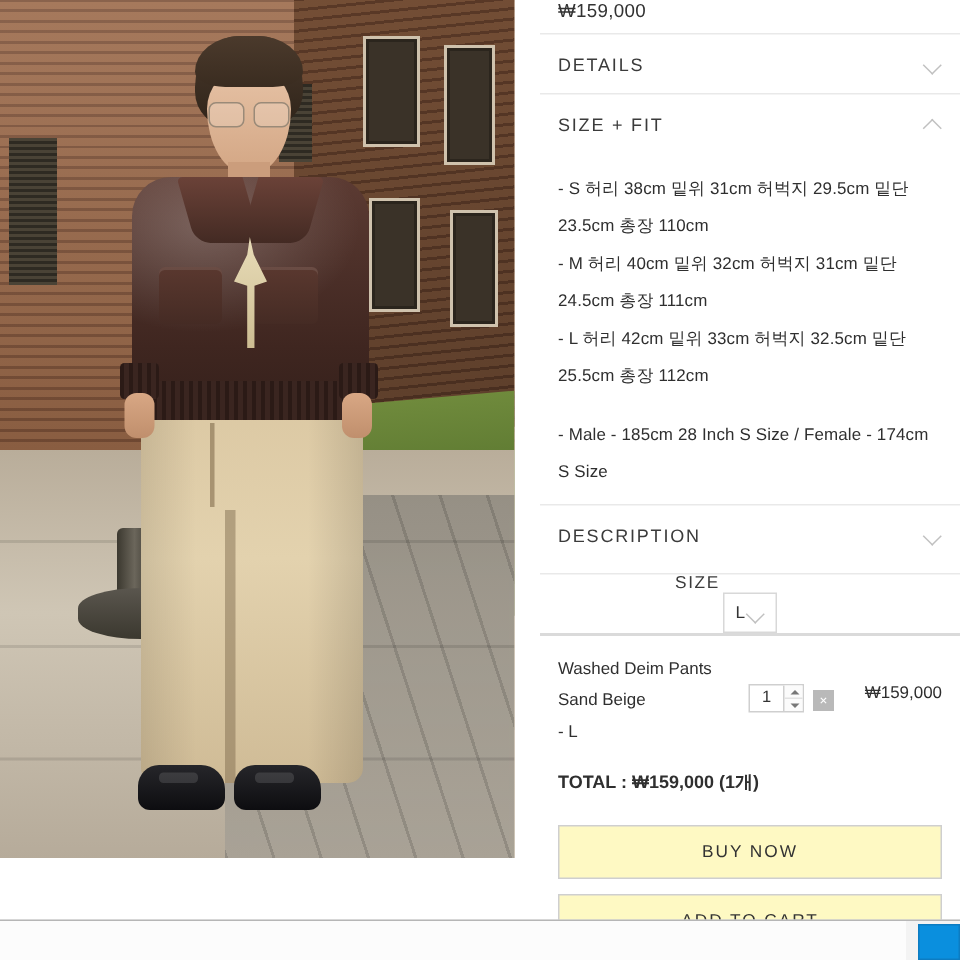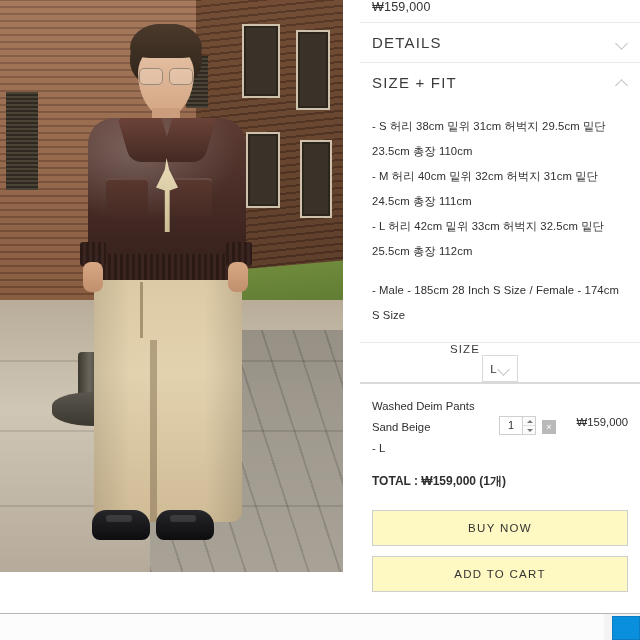--- a/index.html
+++ b/index.html
@@ -178,21 +178,21 @@
   .price-top {
     font-size: 12.5px; color:#333; letter-spacing:.2px;
     padding: 0 0 0 12px; height:22px; line-height:14px; overflow:hidden;
   }
   .acc-row {
     display:flex; align-items:center; justify-content:space-between;
     border-top:1px solid #e9e9e9;
     height:40px; padding: 0 12px;
     cursor:pointer;
   }
-  .acc-label { font-size:15px; letter-spacing:1.2px; color:#3b3b3b; }
+  .acc-label { font-size:12px; letter-spacing:1.2px; color:#3b3b3b; }
   .chev {
     width:13px; height:13px; position:relative; opacity:.55;
   }
   .chev::before {
     content:""; position:absolute; left:2px; top:3px;
     width:8px; height:8px;
     border-right:1.4px solid #8d8d8d; border-bottom:1.4px solid #8d8d8d;
     transform: rotate(45deg);
   }
   .chev.up::before { transform: rotate(-135deg); top:5px; }
@@ -347,20 +347,24 @@
       <span class="chev up"></span>
     </div>
     <div class="acc-body">
       <p>- S 허리 38cm 밑위 31cm 허벅지 29.5cm 밑단 23.5cm 총장 110cm</p>
       <p>- M 허리 40cm 밑위 32cm 허벅지 31cm 밑단 24.5cm 총장 111cm</p>
       <p>- L 허리 42cm 밑위 33cm 허벅지 32.5cm 밑단 25.5cm 총장 112cm</p>
       <div class="gap"></div>
       <p>- Male - 185cm 28 Inch S Size / Female - 174cm S Size</p>
     </div>
 
+    <div class="acc-row">
+      <span class="acc-label">DESCRIPTION</span>
+      <span class="chev"></span>
+    </div>
 
     <div class="size-row">
       <span class="size-label">SIZE</span>
       <div class="size-select">
         <span>L</span>
         <span class="chev"></span>
       </div>
     </div>
 
     <div class="cart-item">

